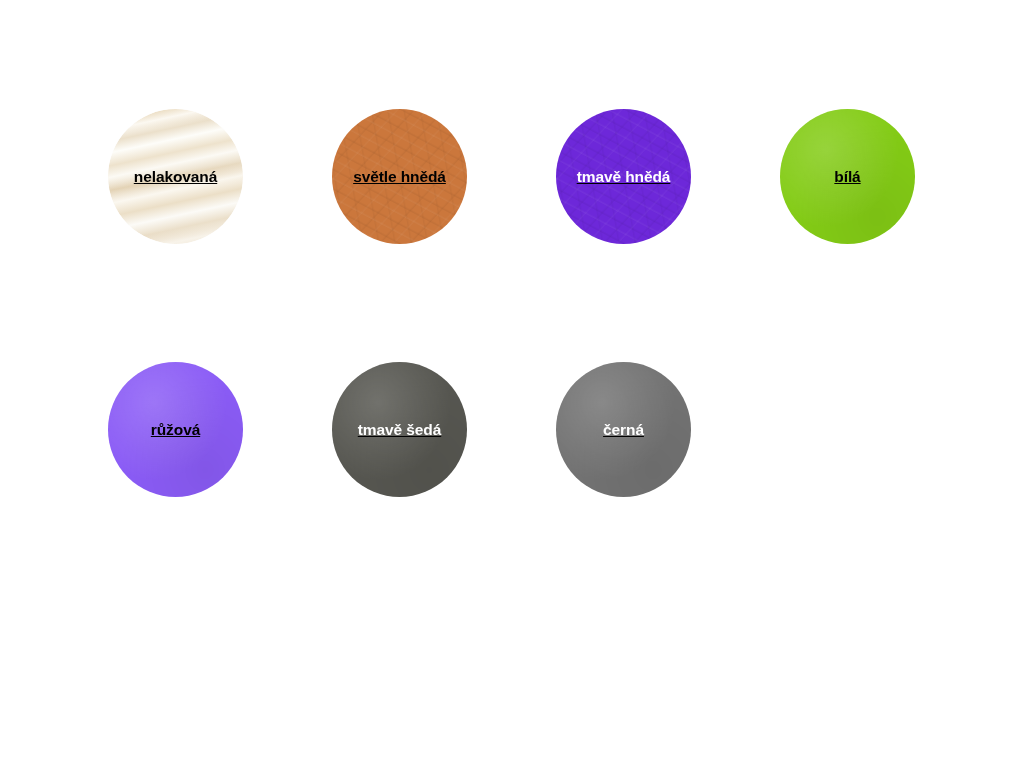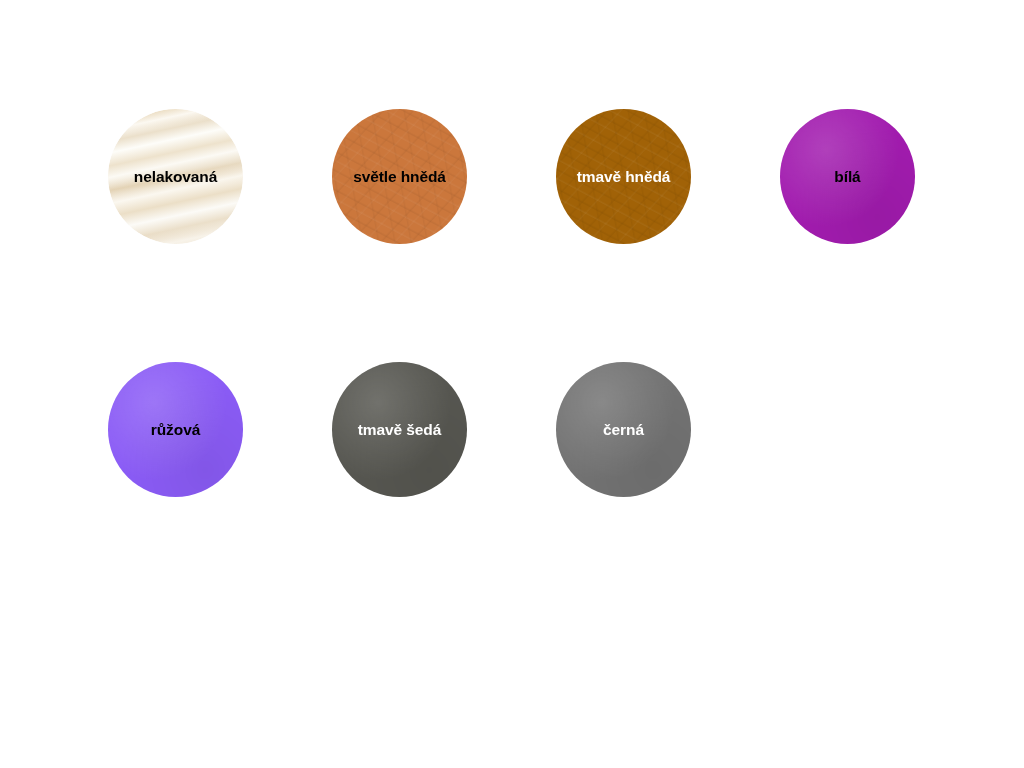--- a/index.html
+++ b/index.html
@@ -25,20 +25,21 @@
   .swatch-grid {
     position: absolute;
     left: 108px;
     top: 109px;
     width: 808px;
     display: grid;
     grid-template-columns: repeat(4, 135px);
     grid-template-rows: repeat(2, 135px);
     column-gap: 89px;
     row-gap: 118px;
+    text-decoration: underline;
   }
 
   .swatch {
     position: relative;
     width: 135px;
     height: 135px;
     border-radius: 50%;
     overflow: hidden;
     display: flex;
     align-items: center;
@@ -190,26 +191,26 @@
       <span class="swatch-surface tex-wood-raw"></span>
       <span class="swatch-label">nelakovaná</span>
     </div>
 
 
     <div class="swatch tex-leather" style="background-color:#CB773C;">
       <span class="swatch-surface"></span>
       <span class="swatch-label">světle hnědá</span>
     </div>
 
-    <div class="swatch tex-leather" style="background-color:#a16207;">
+    <div class="swatch tex-leather" style="background-color:#6d28d9;">
       <span class="swatch-surface"></span>
       <span class="swatch-label" style="color:#ffffff;">tmavě hnědá</span>
     </div>
 
-    <div class="swatch tex-matte" style="background-color:#a21caf;">
+    <div class="swatch tex-matte" style="background-color:#84cc16;">
       <span class="swatch-surface"></span>
       <span class="swatch-label">bílá</span>
     </div>
 
     <div class="swatch tex-matte" style="background-color:#8b5cf6;">
       <span class="swatch-surface"></span>
       <span class="swatch-label">růžová</span>
     </div>
 
     <div class="swatch tex-matte" style="background-color:#575751;">

